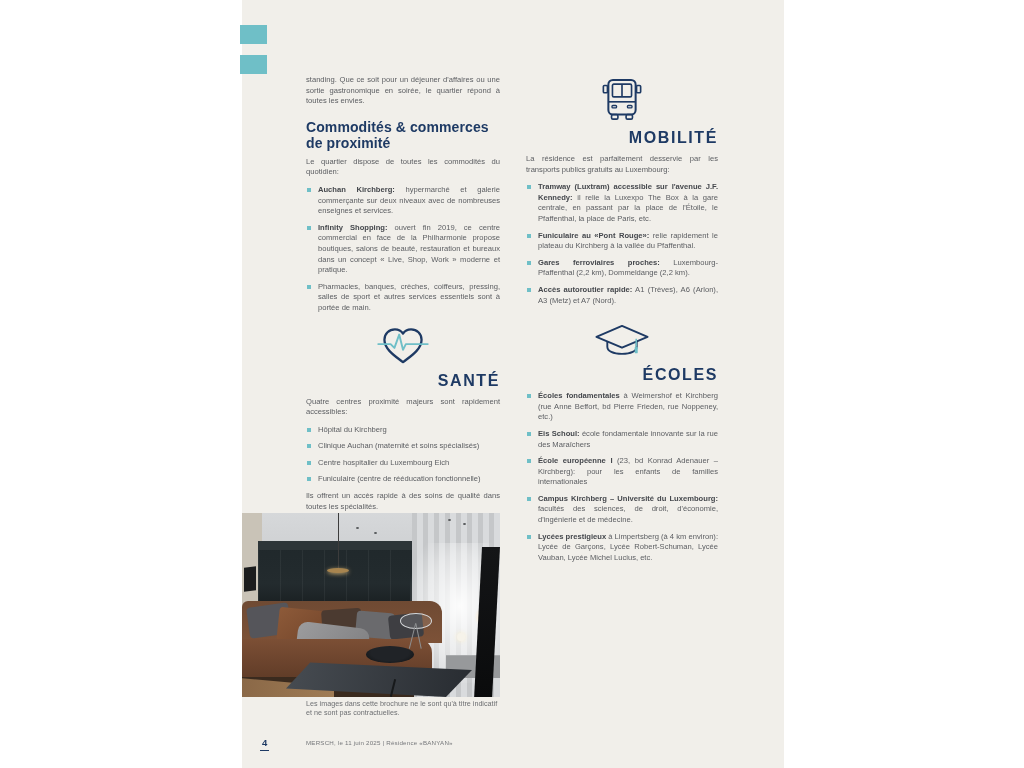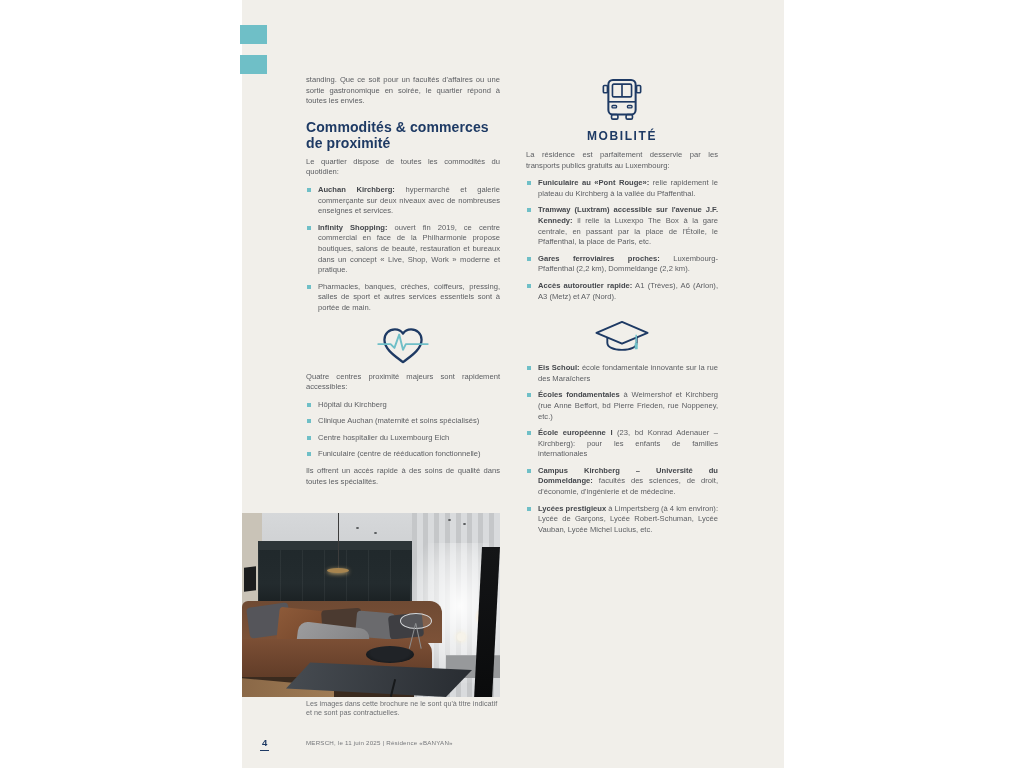--- a/index.html
+++ b/index.html
@@ -25,22 +25,22 @@
     text-align:justify;margin:0 0 6px 0;
     hyphens:auto;-webkit-hyphens:auto;
   }
   .h-sub{
     font-size:14px;font-weight:bold;color:#1e3a64;
     margin:12px 0 6px 0;letter-spacing:.1px;
   }
   .section-head{text-align:center;margin:12px 0 6px 0;}
   .section-head svg{display:block;margin:0 auto 6px auto;}
   .h-big{
-    font-size:12px;font-weight:bold;color:#1e3a64;
-    letter-spacing:1.6px;text-align:center;margin:0 0 7px 0;
+    font-size:16px;font-weight:bold;color:#1e3a64;
+    letter-spacing:1.6px;text-align:right;margin:0 0 7px 0;
   }
   ul.bullets{list-style:none;margin:7px 0 0 0;padding:0;}
   ul.bullets li{
     position:relative;padding-left:12px;margin:0 0 6px 0;
     font-size:7.6px;line-height:10.6px;color:#5b5d61;text-align:justify;
     hyphens:auto;-webkit-hyphens:auto;
   }
   .marker{
     position:absolute;left:1px;top:3px;width:4px;height:4px;background:#6fbfc7;
   }
@@ -110,21 +110,21 @@
   .ph-table{left:44px;top:142px;width:186px;height:42px;background:linear-gradient(100deg,#474c52,#282c31);clip-path:polygon(13% 18%,100% 36%,86% 100%,0 80%);}
   .ph-tleg{left:150px;top:166px;width:2px;height:18px;background:#17191b;transform:rotate(14deg);}
   .ph-bowl{left:124px;top:133px;width:48px;height:17px;background:radial-gradient(ellipse at 50% 38%,#202327 55%,#0d0f11 100%);border-radius:50%;}
 </style>
 </head>
 <body>
 
 <div class="page">
 
   <div class="col col-left">
-    <p class="p">standing. Que ce soit pour un facultés d'affaires ou une sortie gastronomique en soirée, le quartier répond à toutes les envies.</p>
+    <p class="p">standing. Que ce soit pour un déjeuner d'affaires ou une sortie gastronomique en soirée, le quartier répond à toutes les envies.</p>
 
     <h3 class="h-sub">Commodités &amp; commerces de proximité</h3>
     <p class="p">Le quartier dispose de toutes les commodités du quotidien:</p>
 
     <ul class="bullets">
       <li>
         <span class="marker"></span>
         <b>Auchan Kirchberg:</b><span> hypermarché et galerie commerçante sur deux niveaux avec de nombreuses enseignes et services.</span>
       </li>
       <li>
@@ -135,20 +135,21 @@
         <span class="marker"></span>
         <b></b><span>Pharmacies, banques, crèches, coiffeurs, pressing, salles de sport et autres services essentiels sont à portée de main.</span>
       </li>
     </ul>
 
     <div class="section-head">
       <svg width="52" height="40" viewBox="0 0 54 42">
         <path d="M27 38 C20 32.5 7.5 25 7.5 14.5 C7.5 8 12.5 3.5 18.5 3.5 C22 3.5 25.3 5.2 27 8 C28.7 5.2 32 3.5 35.5 3.5 C41.5 3.5 46.5 8 46.5 14.5 C46.5 25 34 32.5 27 38 Z" fill="none" stroke="#1e3a64" stroke-width="2.4" stroke-linejoin="round"></path>
         <polyline points="1,19 14,19 18,23 23,9 27,25 30,19 53,19" fill="none" stroke="#6fbfc7" stroke-width="2" stroke-linecap="round" stroke-linejoin="round"></polyline>
       </svg>
+      <div class="h-big">SANTÉ</div>
     </div>
 
     <p class="p">Quatre centres proximité majeurs sont rapidement accessibles:</p>
     <ul class="bullets">
       <li>
         <span class="marker"></span>
         <b></b><span>Hôpital du Kirchberg</span>
       </li>
       <li>
         <span class="marker"></span>
@@ -219,61 +220,62 @@
         <rect x="10.5" y="41" width="7" height="5" rx="1.5" fill="none" stroke="#1e3a64" stroke-width="1.8"></rect>
         <rect x="26.5" y="41" width="7" height="5" rx="1.5" fill="none" stroke="#1e3a64" stroke-width="1.8"></rect>
       </svg>
       <div class="h-big">MOBILITÉ</div>
     </div>
 
     <p class="p">La résidence est parfaitement desservie par les transports publics gratuits au Luxembourg:</p>
     <ul class="bullets">
       <li>
         <span class="marker"></span>
+        <b>Tramway (Luxtram) accessible sur l'avenue J.F. Kennedy:</b><span> il relie la Luxexpo The Box à la gare centrale, en passant par la place de l'Étoile, le Pfaffenthal, la place de Paris, etc.</span>
+      </li>
+      <li>
+        <span class="marker"></span>
         <b>Funiculaire au «Pont Rouge»:</b><span> relie rapidement le plateau du Kirchberg à la vallée du Pfaffenthal.</span>
-      </li>
-      <li>
-        <span class="marker"></span>
-        <b>Tramway (Luxtram) accessible sur l'avenue J.F. Kennedy:</b><span> il relie la Luxexpo The Box à la gare centrale, en passant par la place de l'Étoile, le Pfaffenthal, la place de Paris, etc.</span>
       </li>
       <li>
         <span class="marker"></span>
         <b>Gares ferroviaires proches:</b><span> Luxembourg-Pfaffenthal (2,2 km), Dommeldange (2,2 km).</span>
       </li>
       <li>
         <span class="marker"></span>
         <b>Accès autoroutier rapide:</b><span> A1 (Trèves), A6 (Arlon), A3 (Metz) et A7 (Nord).</span>
       </li>
     </ul>
 
     <div class="section-head" style="margin-top:18px;">
       <svg width="58" height="36" viewBox="0 0 60 38">
         <polygon points="30,2 57,13.5 30,25 3,13.5" fill="none" stroke="#1e3a64" stroke-width="2" stroke-linejoin="round"></polygon>
         <path d="M14.5 18.5 V24 C14.5 28.5 20.5 31.5 30 31.5 C39.5 31.5 45.5 28.5 45.5 24 V18.5" fill="none" stroke="#1e3a64" stroke-width="2"></path>
         <path d="M45 15.5 V24" fill="none" stroke="#6fbfc7" stroke-width="1.6"></path>
         <rect x="43.4" y="24" width="3.2" height="7" rx="1" fill="#6fbfc7"></rect>
       </svg>
+      <div class="h-big">ÉCOLES</div>
     </div>
 
     <ul class="bullets">
       <li>
         <span class="marker"></span>
+        <b>Écoles fondamentales</b><span> à Weimershof et Kirchberg (rue Anne Beffort, bd Pierre Frieden, rue Noppeney, etc.)</span>
+      </li>
+      <li>
+        <span class="marker"></span>
         <b>Eis Schoul:</b><span> école fondamentale innovante sur la rue des Maraîchers</span>
       </li>
       <li>
         <span class="marker"></span>
-        <b>Écoles fondamentales</b><span> à Weimershof et Kirchberg (rue Anne Beffort, bd Pierre Frieden, rue Noppeney, etc.)</span>
-      </li>
-      <li>
-        <span class="marker"></span>
         <b>École européenne I</b><span> (23, bd Konrad Adenauer – Kirchberg): pour les enfants de familles internationales</span>
       </li>
       <li>
         <span class="marker"></span>
-        <b>Campus Kirchberg – Université du Dommeldange:</b><span> facultés des sciences, de droit, d'économie, d'ingénierie et de médecine.</span>
+        <b>Campus Kirchberg – Université du Luxembourg:</b><span> facultés des sciences, de droit, d'économie, d'ingénierie et de médecine.</span>
       </li>
       <li>
         <span class="marker"></span>
         <b>Lycées prestigieux</b><span> à Limpertsberg (à 4 km environ): Lycée de Garçons, Lycée Robert-Schuman, Lycée Vauban, Lycée Michel Lucius, etc.</span>
       </li>
     </ul>
   </div>
 
   <div class="footer">
     <span class="page-num">4</span>

